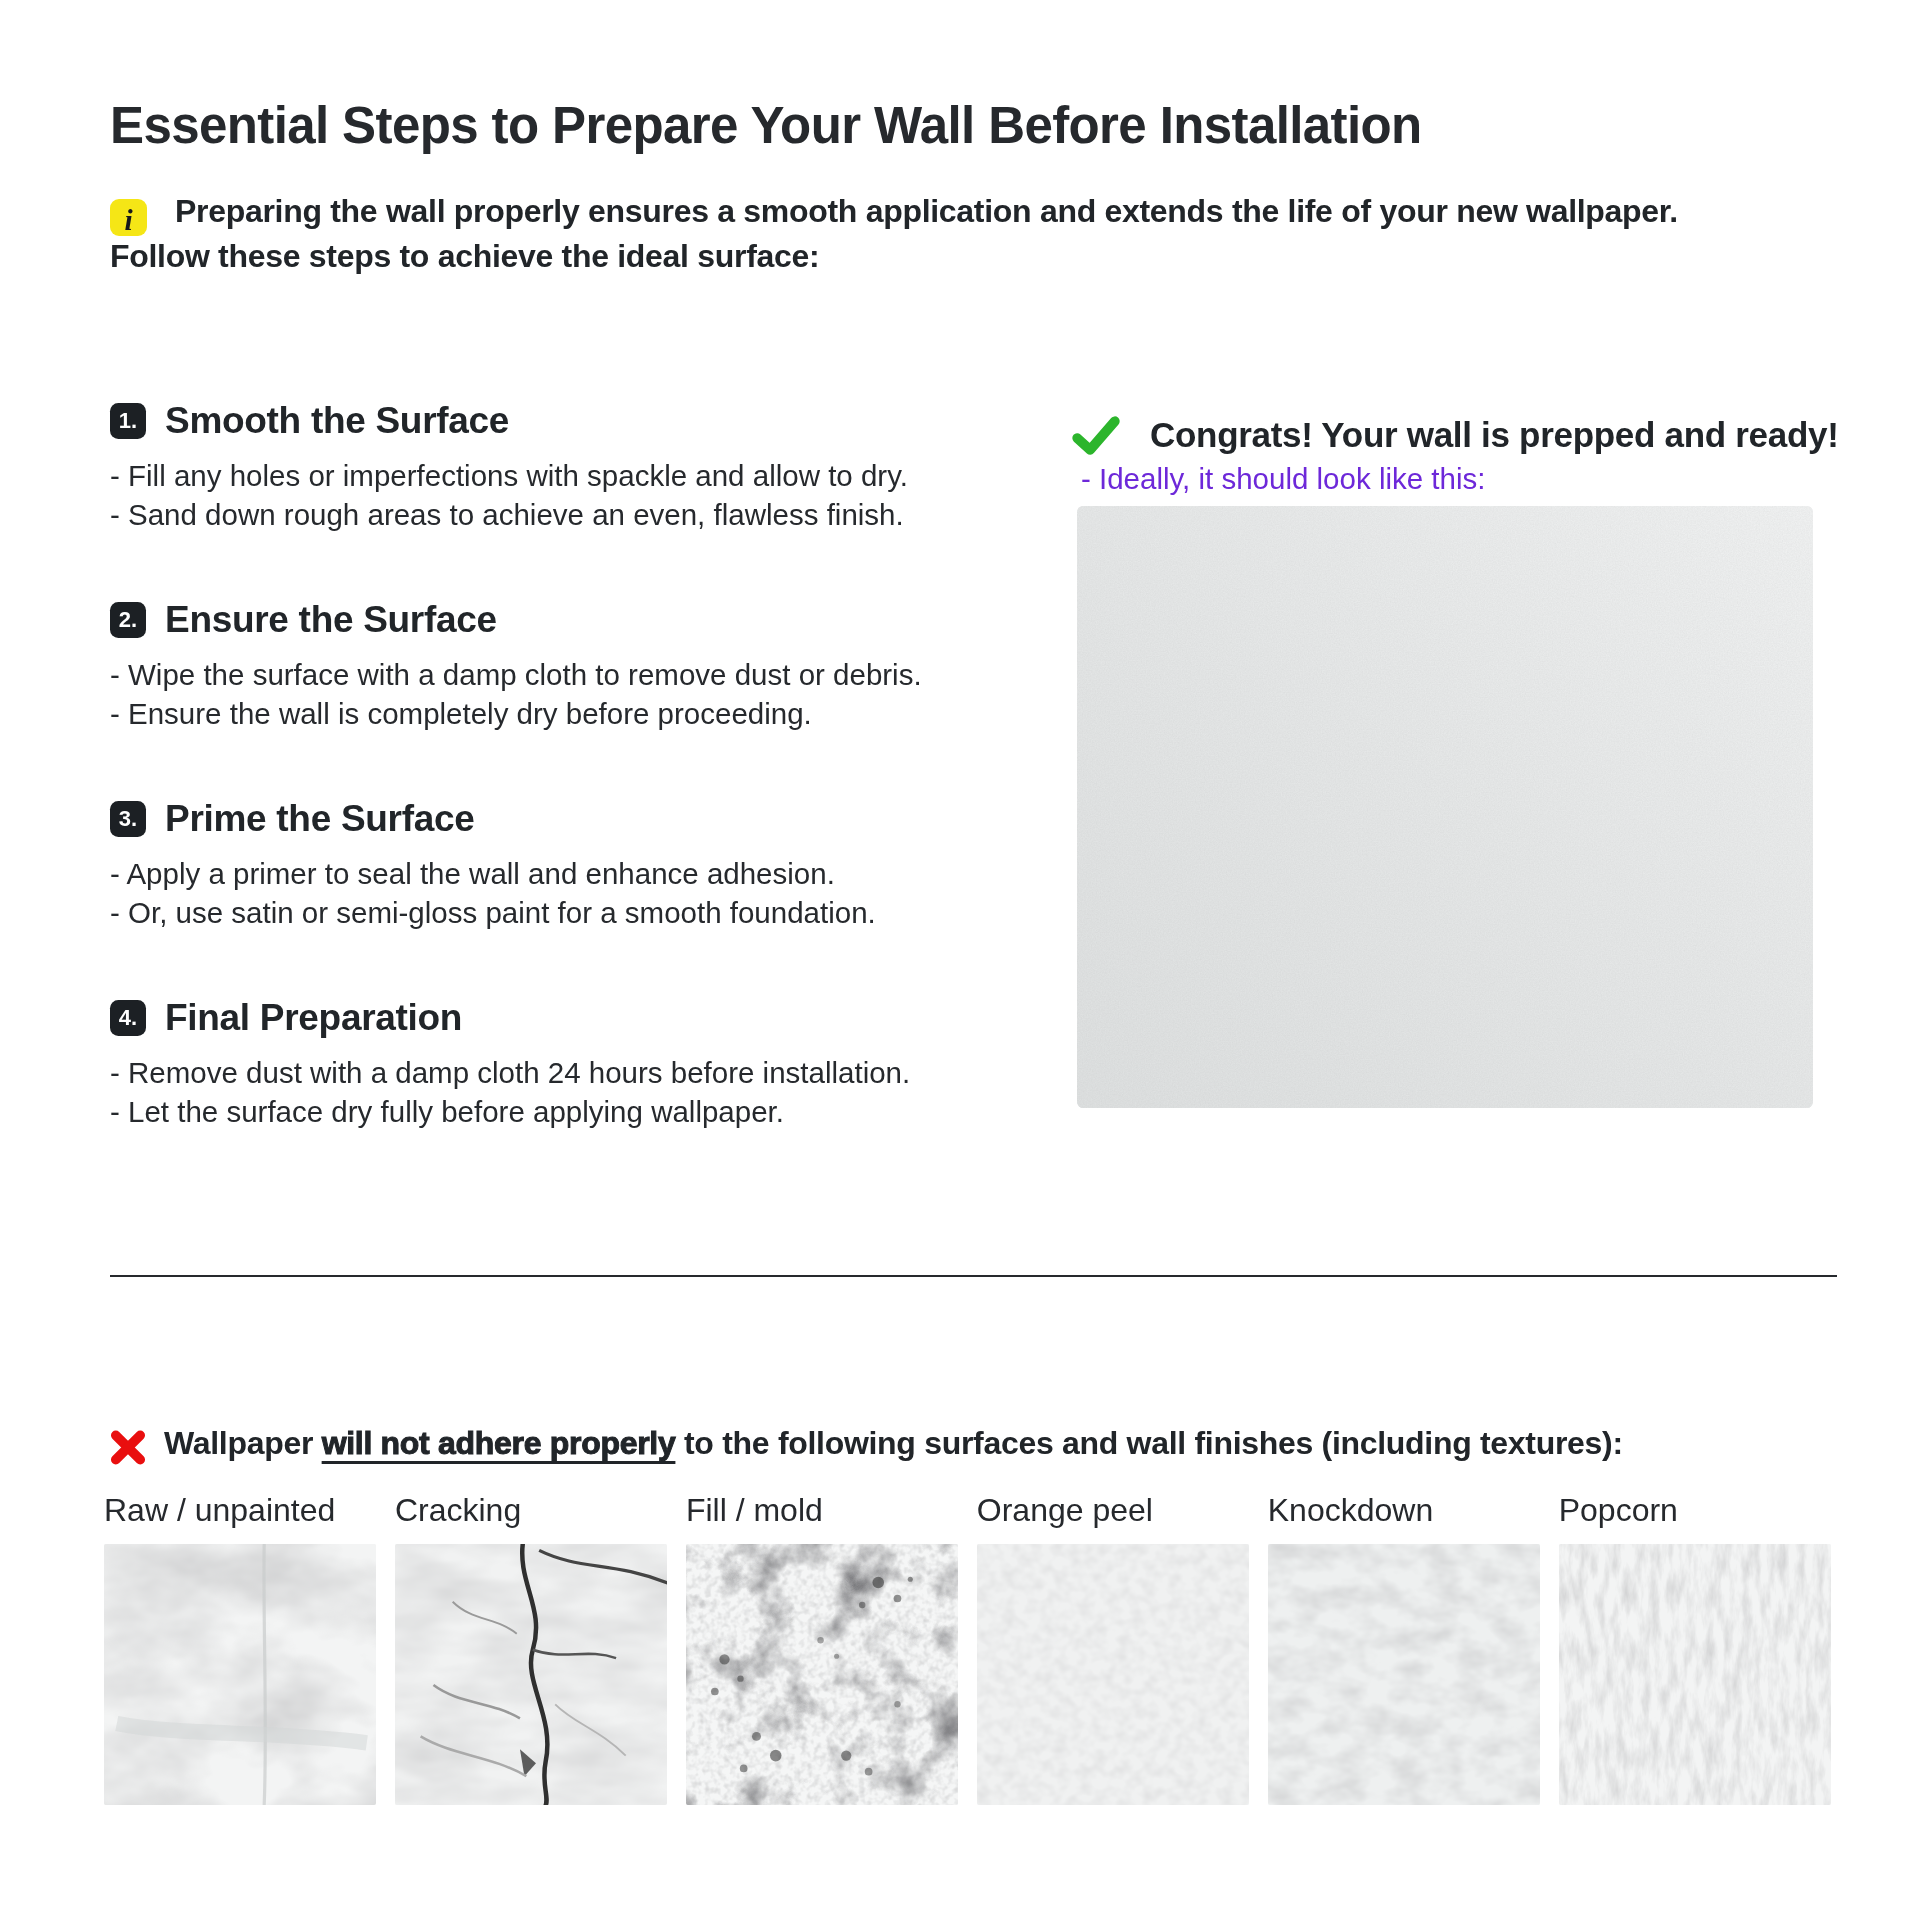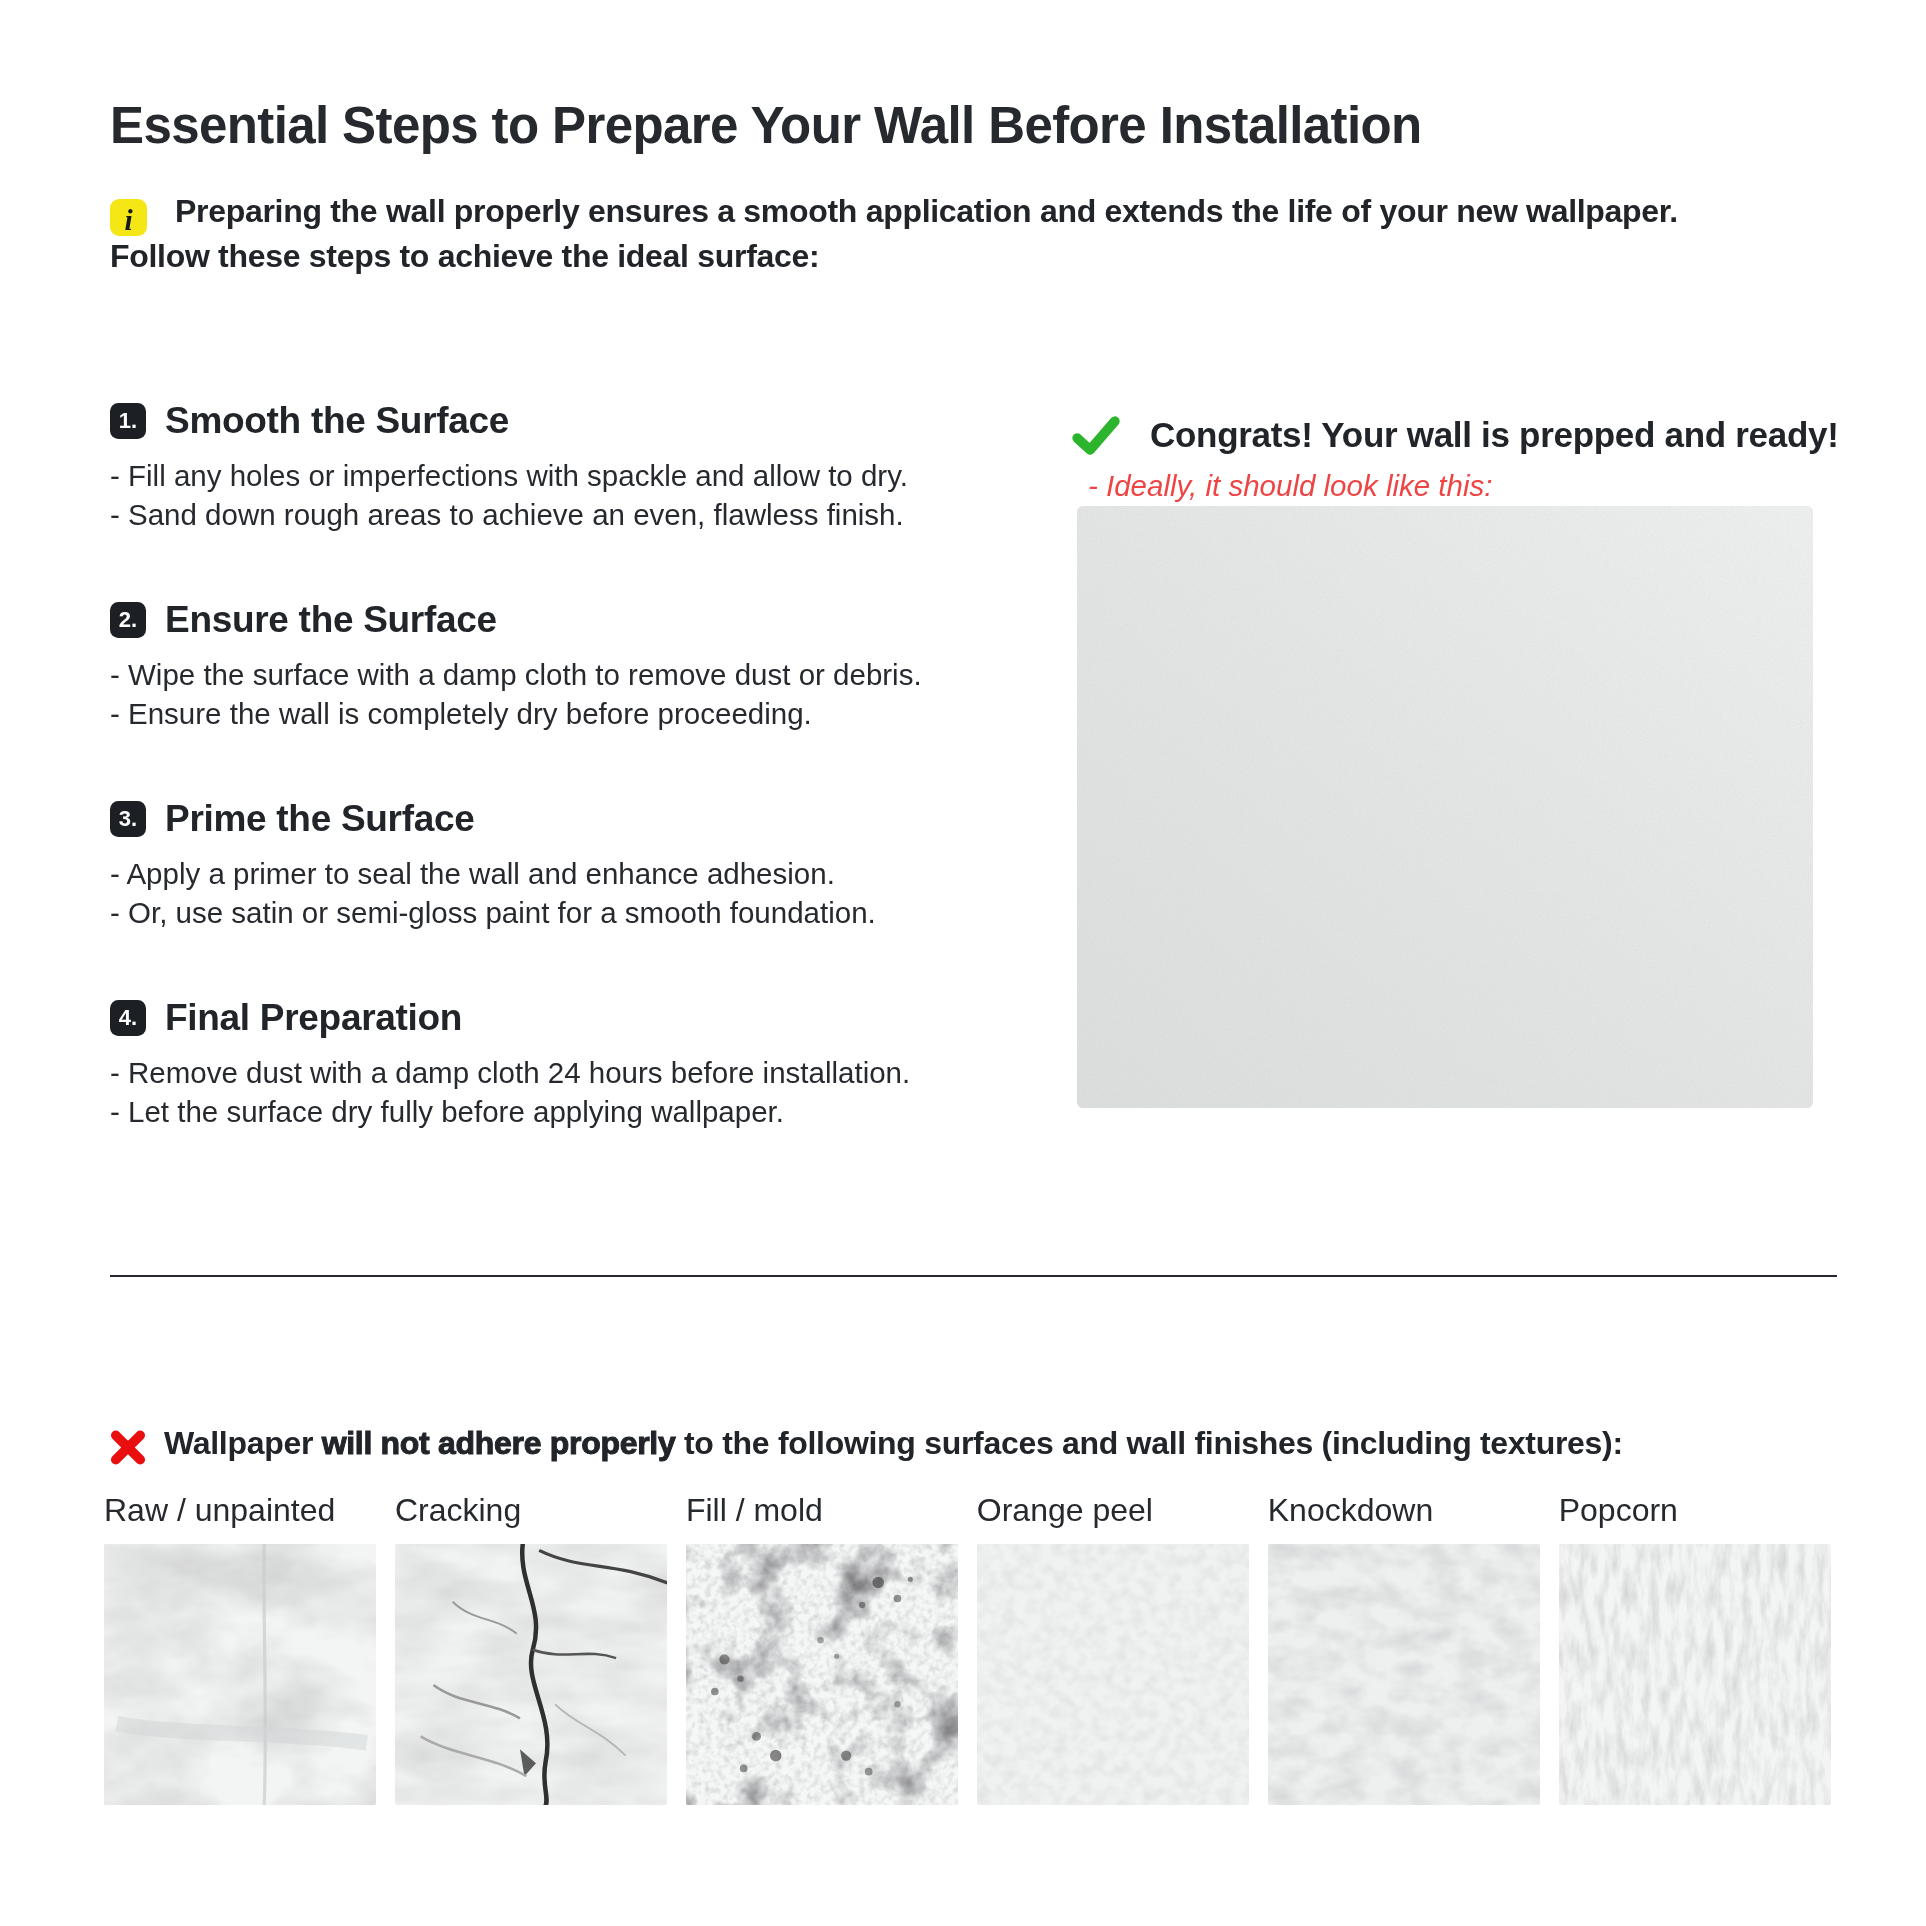--- a/index.html
+++ b/index.html
@@ -21,35 +21,35 @@
   .step-1{top:402px;} .step-2{top:601px;} .step-3{top:800px;} .step-4{top:999px;}
   .step-head{display:flex;align-items:center;gap:19px;height:37px;}
   .badge{width:36px;height:36px;border-radius:8.3px;background:#1c2024;color:#ffffff;
     font-size:22px;font-weight:700;display:flex;align-items:center;justify-content:center;flex:0 0 36px;}
   .step-title{margin:0;font-size:37px;font-weight:700;color:#212529;letter-spacing:-0.3px;}
   .step-body{margin:16.7px 0 0 0;font-size:29.5px;line-height:39px;font-weight:400;color:#26292d;}
 
   .success-head{position:absolute;left:1072px;top:399px;display:flex;align-items:center;gap:14px;white-space:nowrap;}
   .success-title{margin:16px;font-size:35px;font-weight:700;color:#212529;letter-spacing:-0.3px;}
   .check-icon{flex:0 0 48px;}
-  .success-sub{position:absolute;left:1073px;top:451px;margin:15px;
-    font-size:29.5px;line-height:39px;font-weight:400;color:#ef4444;font-style:italic;}
+  .success-sub{position:absolute;left:1073px;top:451px;margin:8px;
+    font-size:29.5px;line-height:39px;font-weight:400;color:#6d28d9;}
   .wall-img{position:absolute;left:1077px;top:506px;width:736px;height:602px;
     border-radius:6.4px;overflow:hidden;background:#e9ebeb;}
   .wall-img svg{display:block;width:100%;height:100%;}
 
   .divider{position:absolute;left:110px;top:1275px;width:1727px;height:1.9px;
     background:#26292d;border:0;margin:0;}
 
   .warning{position:absolute;left:110px;top:1423px;width:1798px;display:flex;
     gap:18px;align-items:flex-start;}
   .x-icon{flex:0 0 36px;margin-top:5.1px;}
   .warning-text{margin:0;font-size:32px;line-height:41px;font-weight:700;
     letter-spacing:-0.3px;color:#212529;}
-  .warn-emph{text-decoration-thickness:3.2px;
+  .warn-emph{text-decoration:underline;text-decoration-thickness:3.2px;
     text-underline-offset:7px;margin-top:20px;-webkit-text-stroke:1px #212529;}
 
   .tiles{position:absolute;left:104px;top:1493px;width:1727px;display:flex;gap:18.6px;}
   .tile{margin:0;flex:1;display:flex;flex-direction:column;min-width:0;}
   .tile-label{font-size:32px;line-height:35px;font-weight:400;color:#26292d;
     height:51px;white-space:nowrap;}
   .tile-img{height:261px;border-radius:1.9px;overflow:hidden;background:#f4f5f5;}
   .tile-img svg{display:block;width:100%;height:100%;}
 </style>
 </head>

